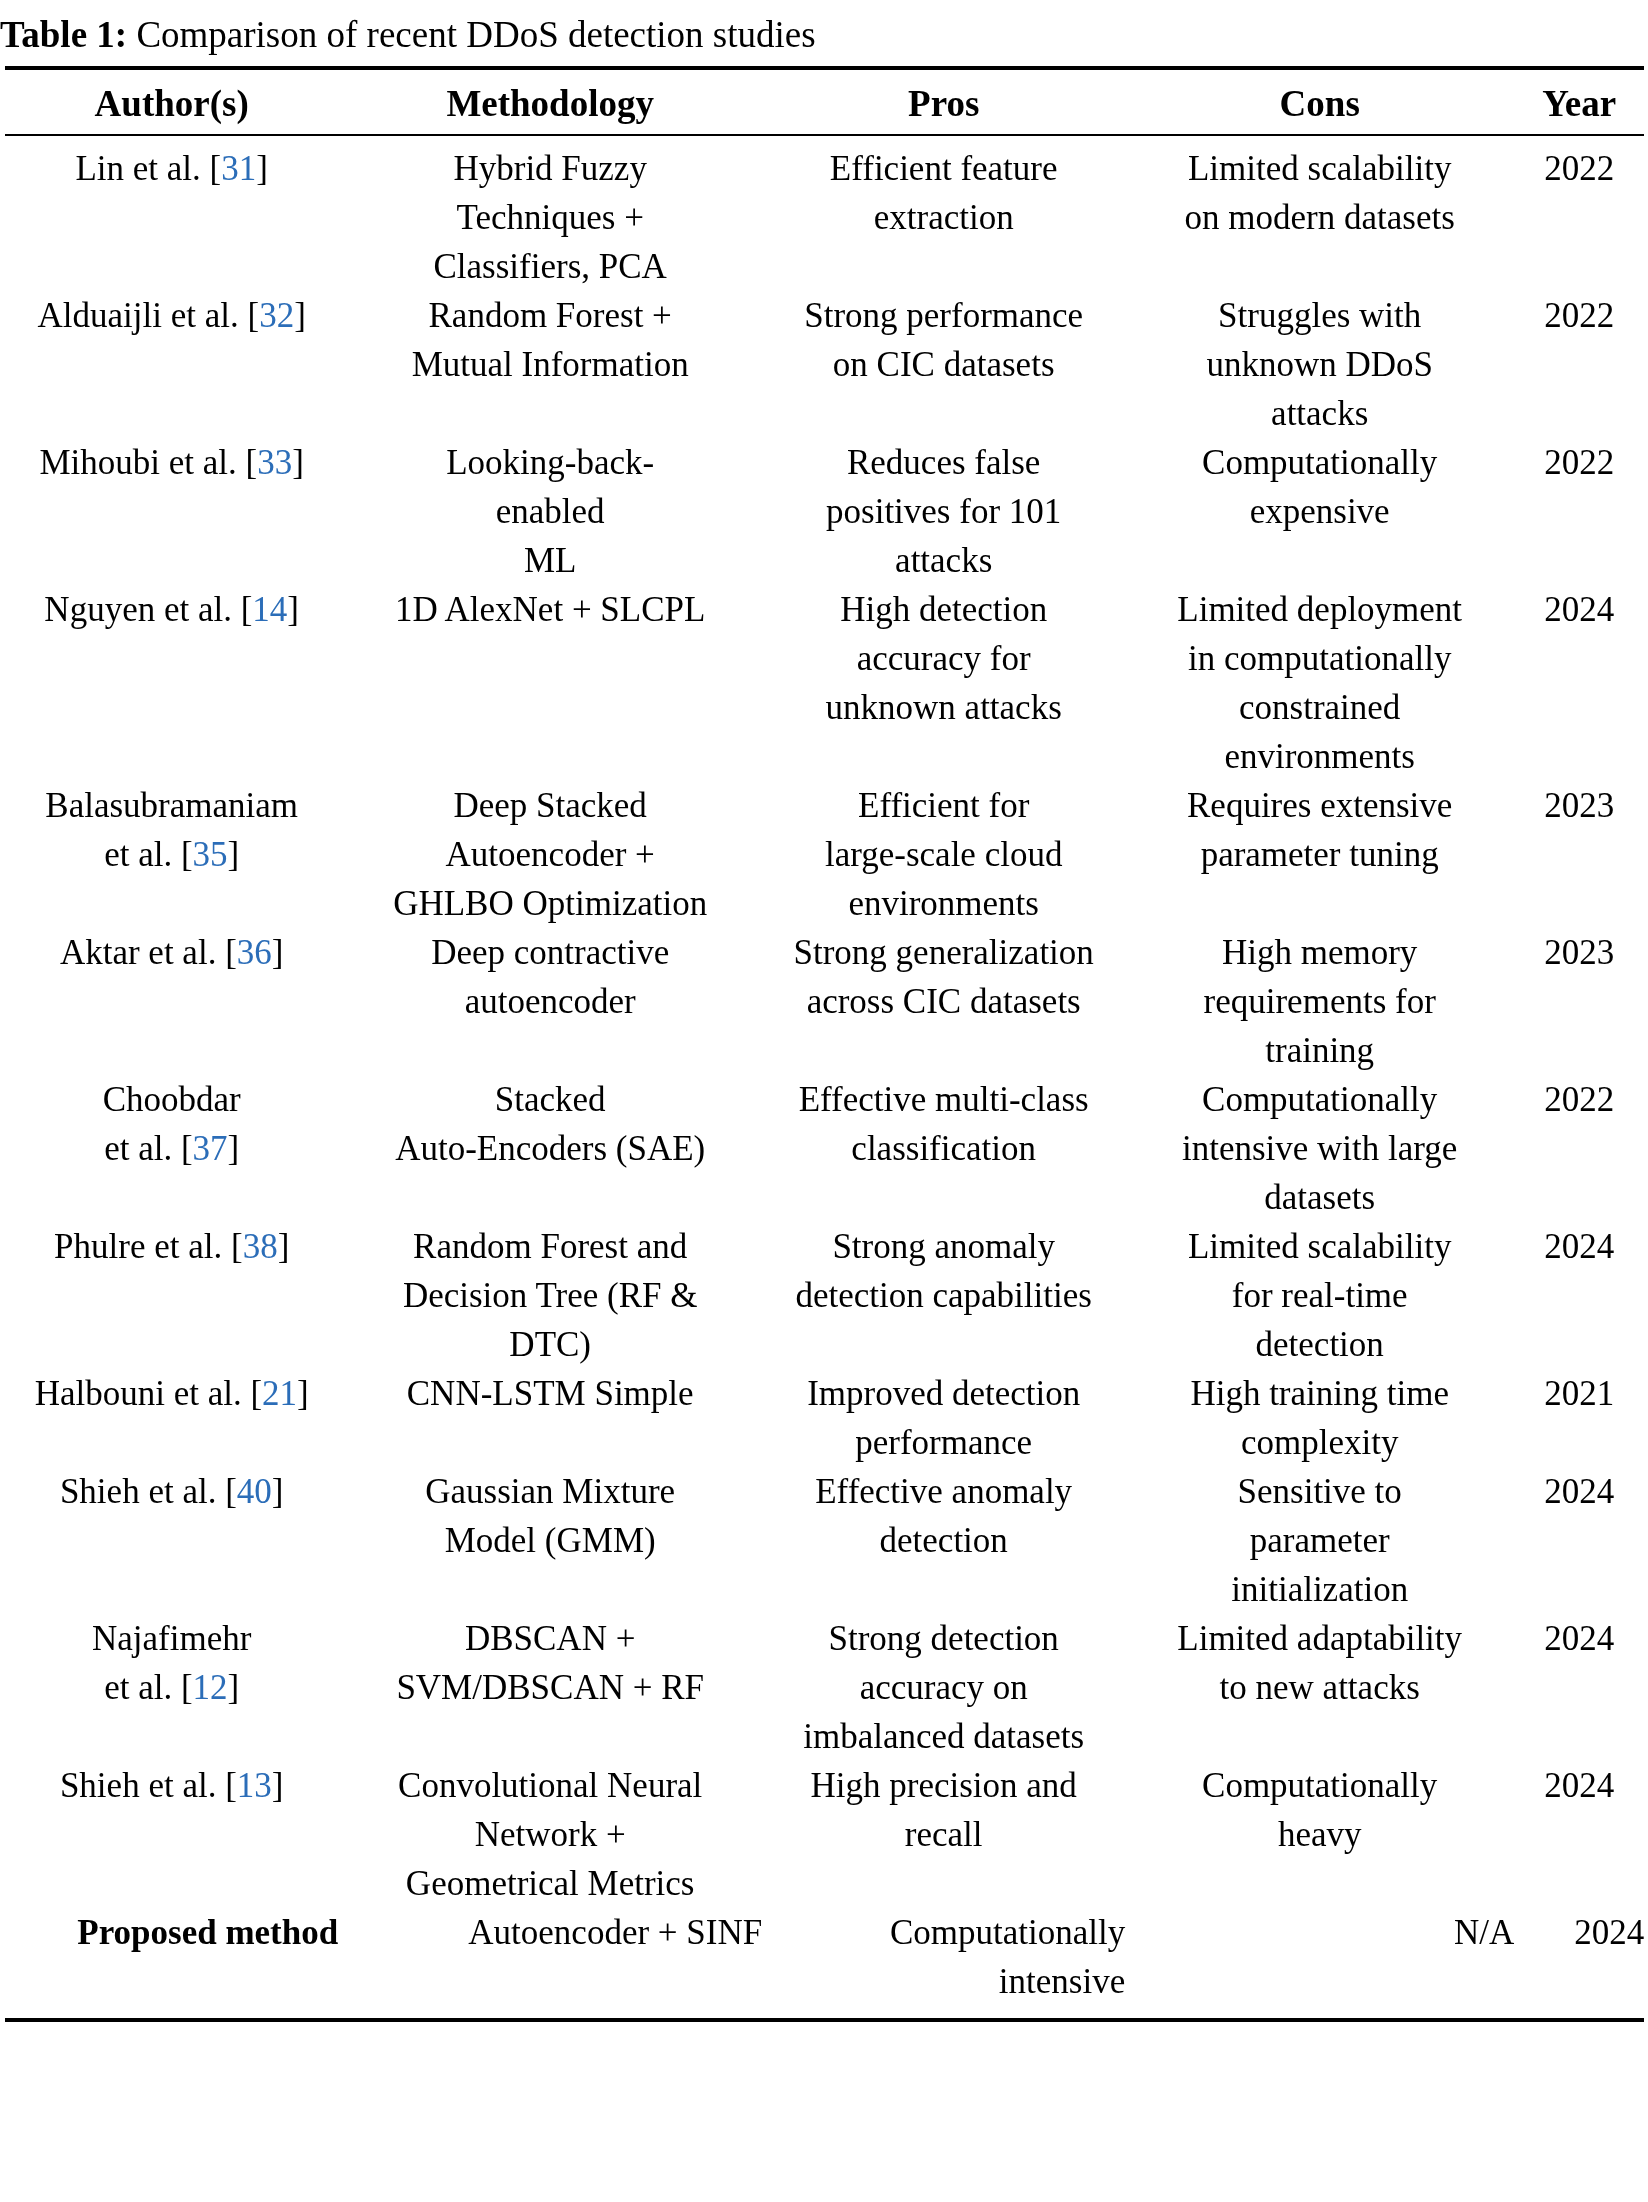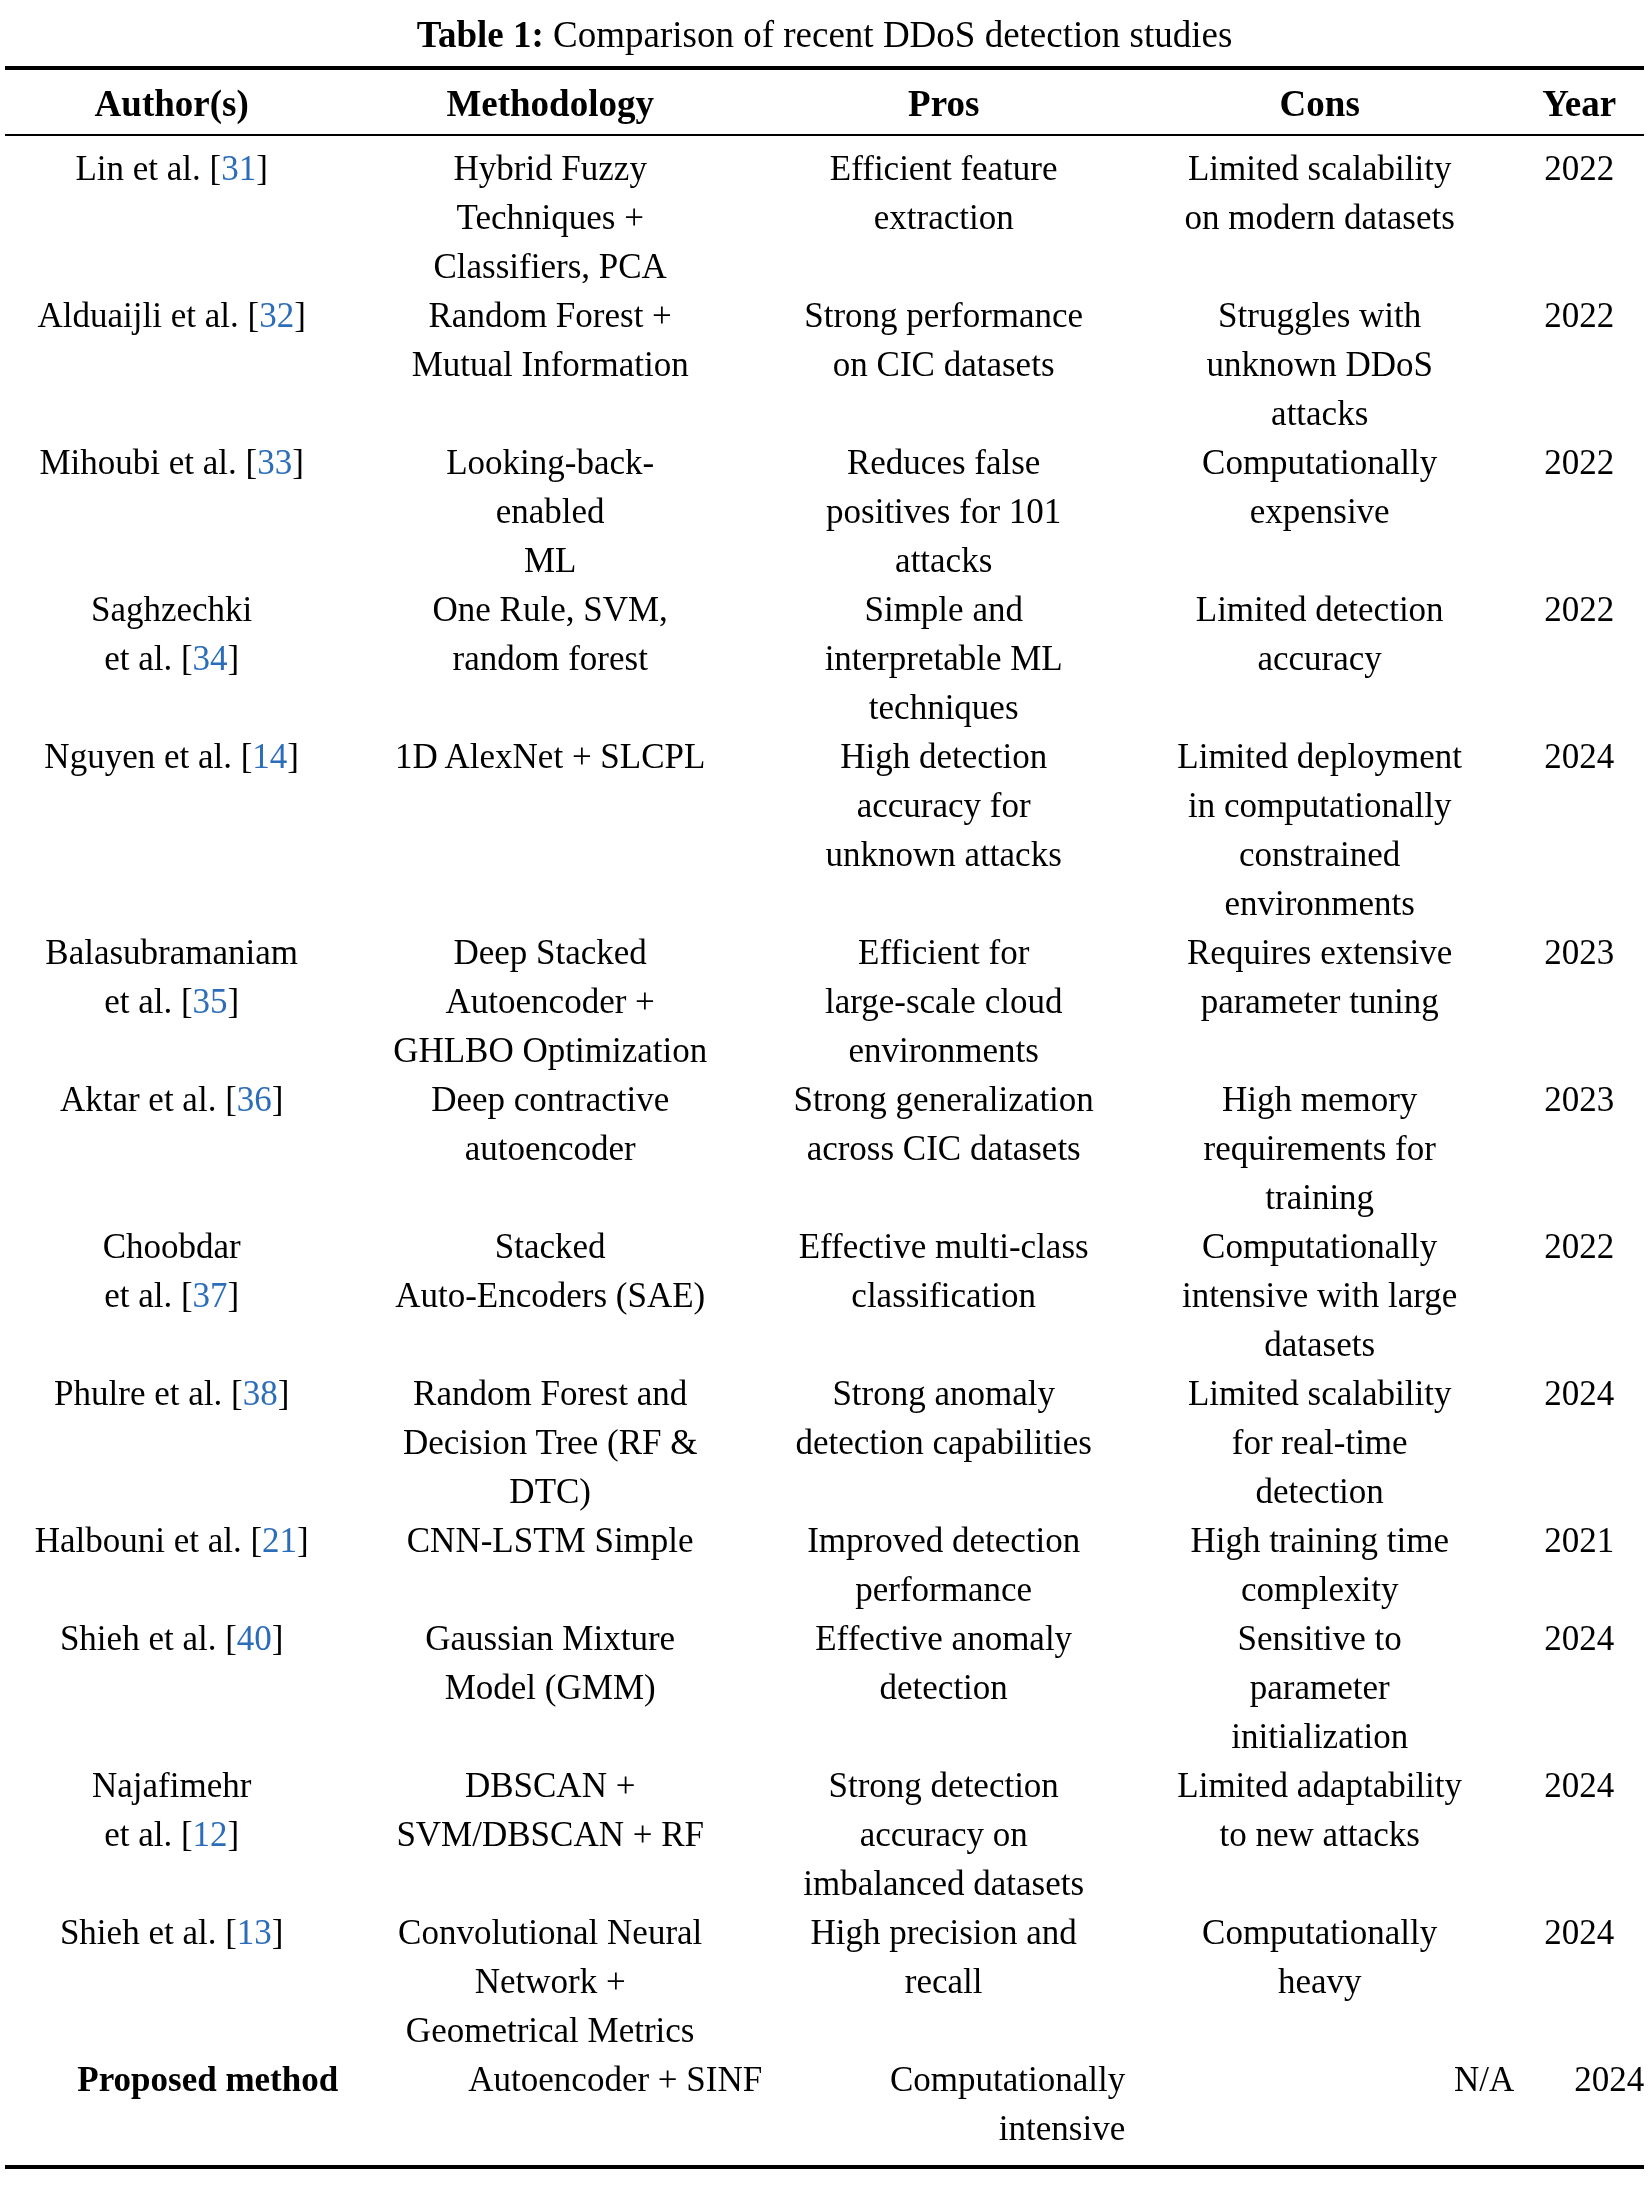--- a/index.html
+++ b/index.html
@@ -6,21 +6,20 @@
   * { box-sizing: border-box; }
   html, body {
     margin: 0; padding: 0;
     width: 1649px; height: 2202px;
     background: #ffffff;
     color: #000000;
     font-family: "Liberation Serif", "DejaVu Serif", serif;
   }
   .caption {
     margin-top: 12px;
-    text-align: center;
     font-size: 37px;
     line-height: 45px;
   }
   .caption .cap-prefix { font-weight: bold; }
   table.cmp {
     table-layout: fixed;
     border-collapse: collapse;
     width: 1639px;
     margin: 8.6px 5.2px 0 5.2px;
     border-top: 4.3px solid #000;
@@ -102,32 +101,20 @@
 enabled
 ML</td>
         <td>Reduces false
 positives for 101
 attacks</td>
         <td>Computationally
 expensive</td>
         <td>2022</td>
       </tr>
       <tr>
-        <td class=""><span>Saghzechki
-et al.</span> <span>[<span class="ref">34</span>]</span></td>
-        <td>One Rule, SVM,
-random forest</td>
-        <td>Simple and
-interpretable ML
-techniques</td>
-        <td>Limited detection
-accuracy</td>
-        <td>2022</td>
-      </tr>
-      <tr>
         <td class=""><span>Nguyen et al.</span> <span>[<span class="ref">14</span>]</span></td>
         <td>1D AlexNet + SLCPL</td>
         <td>High detection
 accuracy for
 unknown attacks</td>
         <td>Limited deployment
 in computationally
 constrained
 environments</td>
         <td>2024</td>

